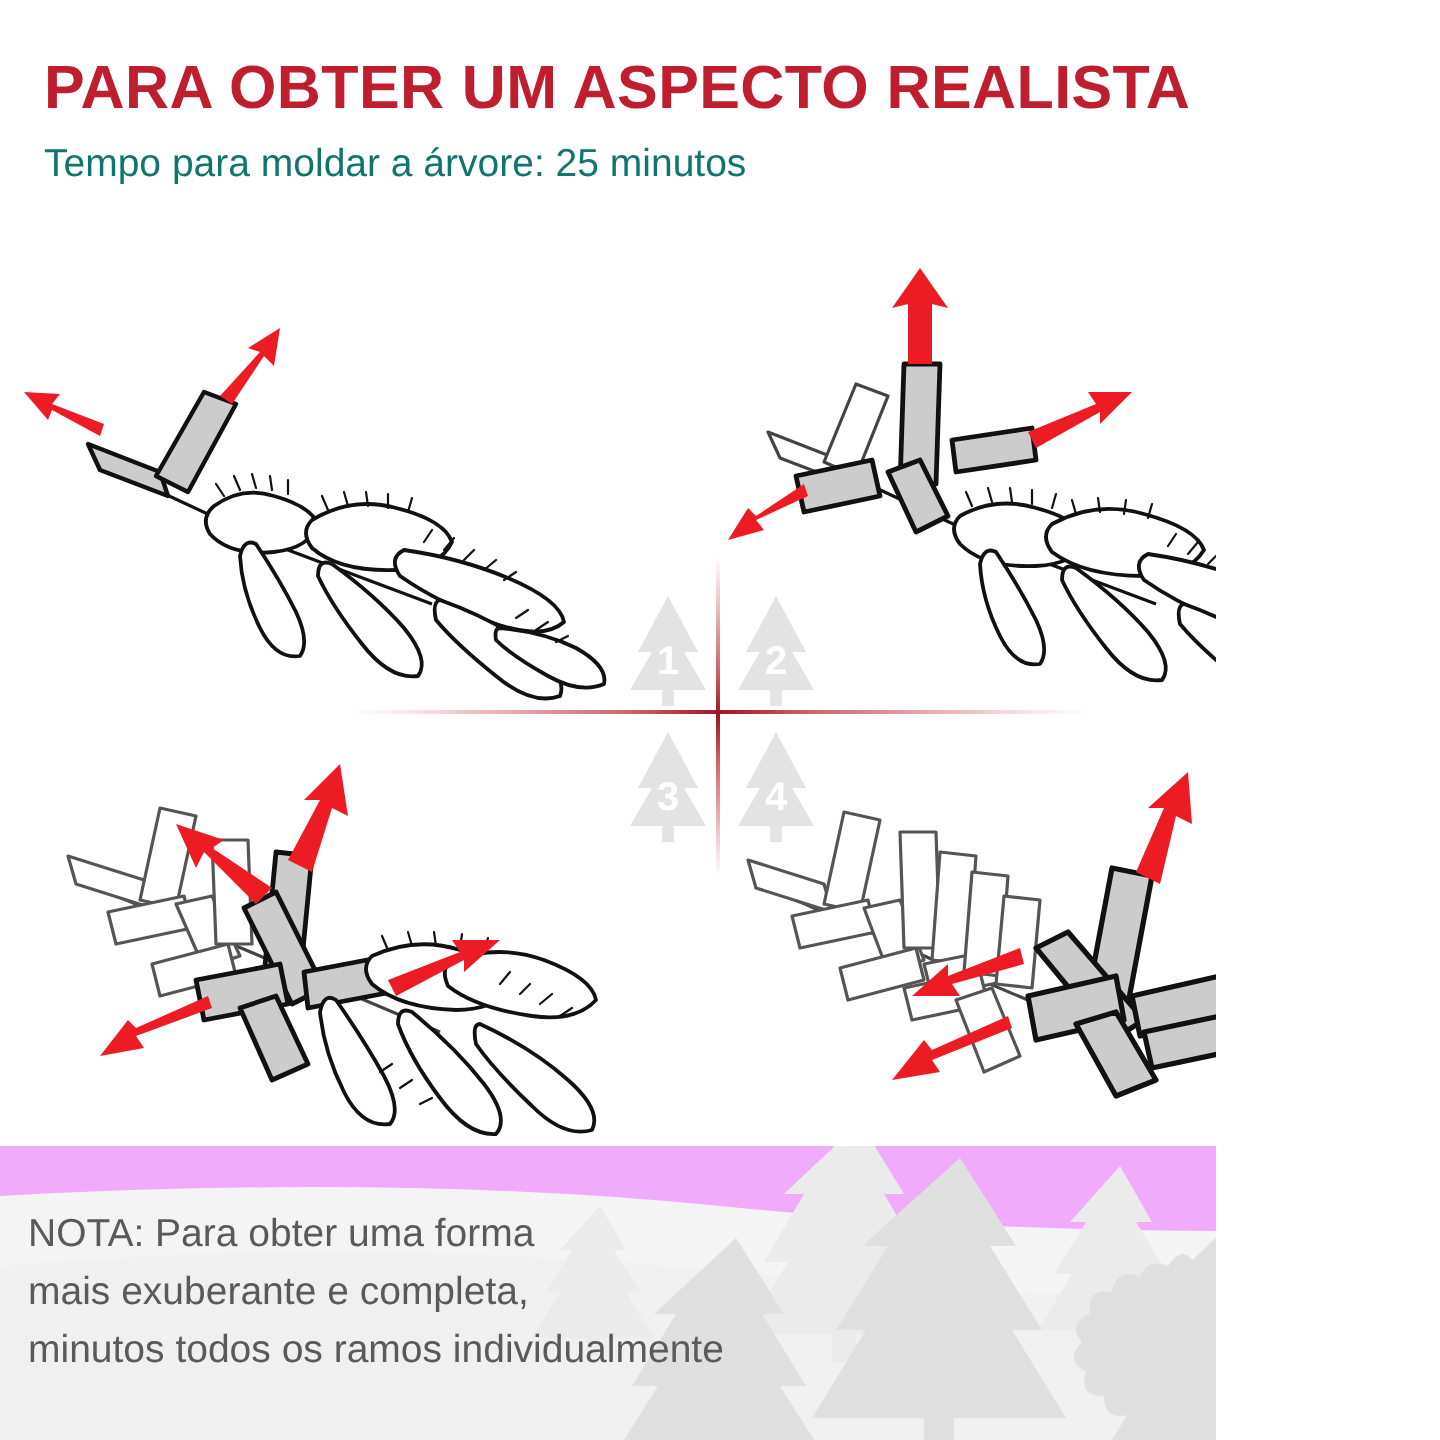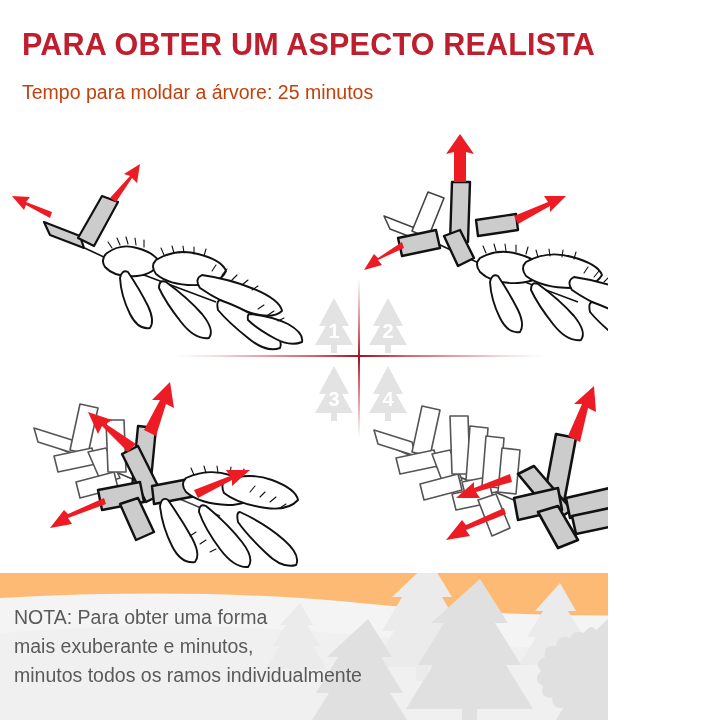--- a/index.html
+++ b/index.html
@@ -29,24 +29,24 @@
   }
   #title {
     font-size: 30.5px;
     font-weight: 700;
     letter-spacing: 0.2px;
     color: #BE1E2D;
     line-height: 1.08;
     white-space: nowrap;
   }
   #subtitle {
-    margin-top: 20px;
+    margin-top: 10px;
     font-size: 19.5px;
     font-weight: 400;
-    color: #c2410c;
+    color: #0f766e;
     line-height: 1.2;
     white-space: nowrap;
   }
 
   
   #stage {
     position: absolute;
     left: 0; top: 128px;
     width: 720px;
     height: 445px;
@@ -113,21 +113,21 @@
     font-weight: 700;
     color: #ffffff;
   }
 
   
   #note-band {
     position: absolute;
     left: 0; top: 573px;
     width: 720px;
     height: 147px;
-    background: #fdba74;
+    background: #f0abfc;
     overflow: hidden;
   }
   #note-bg { position: absolute; left: 0; top: 0; width: 720px; height: 147px; }
   #note-bg svg { display: block; width: 720px; height: 147px; }
   #note-text {
     position: absolute;
     left: 14px; top: 30px;
     width: 430px;
     font-size: 19.5px;
     line-height: 29px;
@@ -360,18 +360,18 @@
           <path d="M614 40 l26 40 l-12 0 l24 38 l-14 0 l25 40 l-50 0 l0 16 l-14 0 l0 -16 l-50 0 l25 -40 l-14 0 l24 -38 l-12 0 Z"></path>
           <path d="M700 48 l24 38 l-11 0 l22 35 l-13 0 l24 37 l-48 0 l0 15 l-13 0 l0 -15 l-48 0 l24 -37 l-13 0 l22 -35 l-11 0 Z"></path>
 
           <path d="M584 60 q8-12 14 0 q10-6 12 6 q12-2 10 10 q12 2 6 13 q10 6 0 14 q8 10 -4 14 q2 13 -12 11 q-2 12 -14 6 q-6 10 -14 2 q-10 8 -16 -2 q-14 4 -14 -9 q-13 0 -9 -12 q-11 -6 -2 -15 q-8 -9 4 -14 q-2 -13 11 -11 q2 -12 14 -8 q4 -9 14 -5 Z"></path>
           <rect x="592" y="112" width="13" height="30"></rect>
         </g>
       </svg>
     </div>
     <div id="note-text">
       <div>NOTA: Para obter uma forma</div>
-      <div>mais exuberante e minutos,</div>
+      <div>mais exuberante e completa,</div>
       <div>minutos todos os ramos individualmente</div>
     </div>
   </div>
 
 </div>
 
 </body></html>

